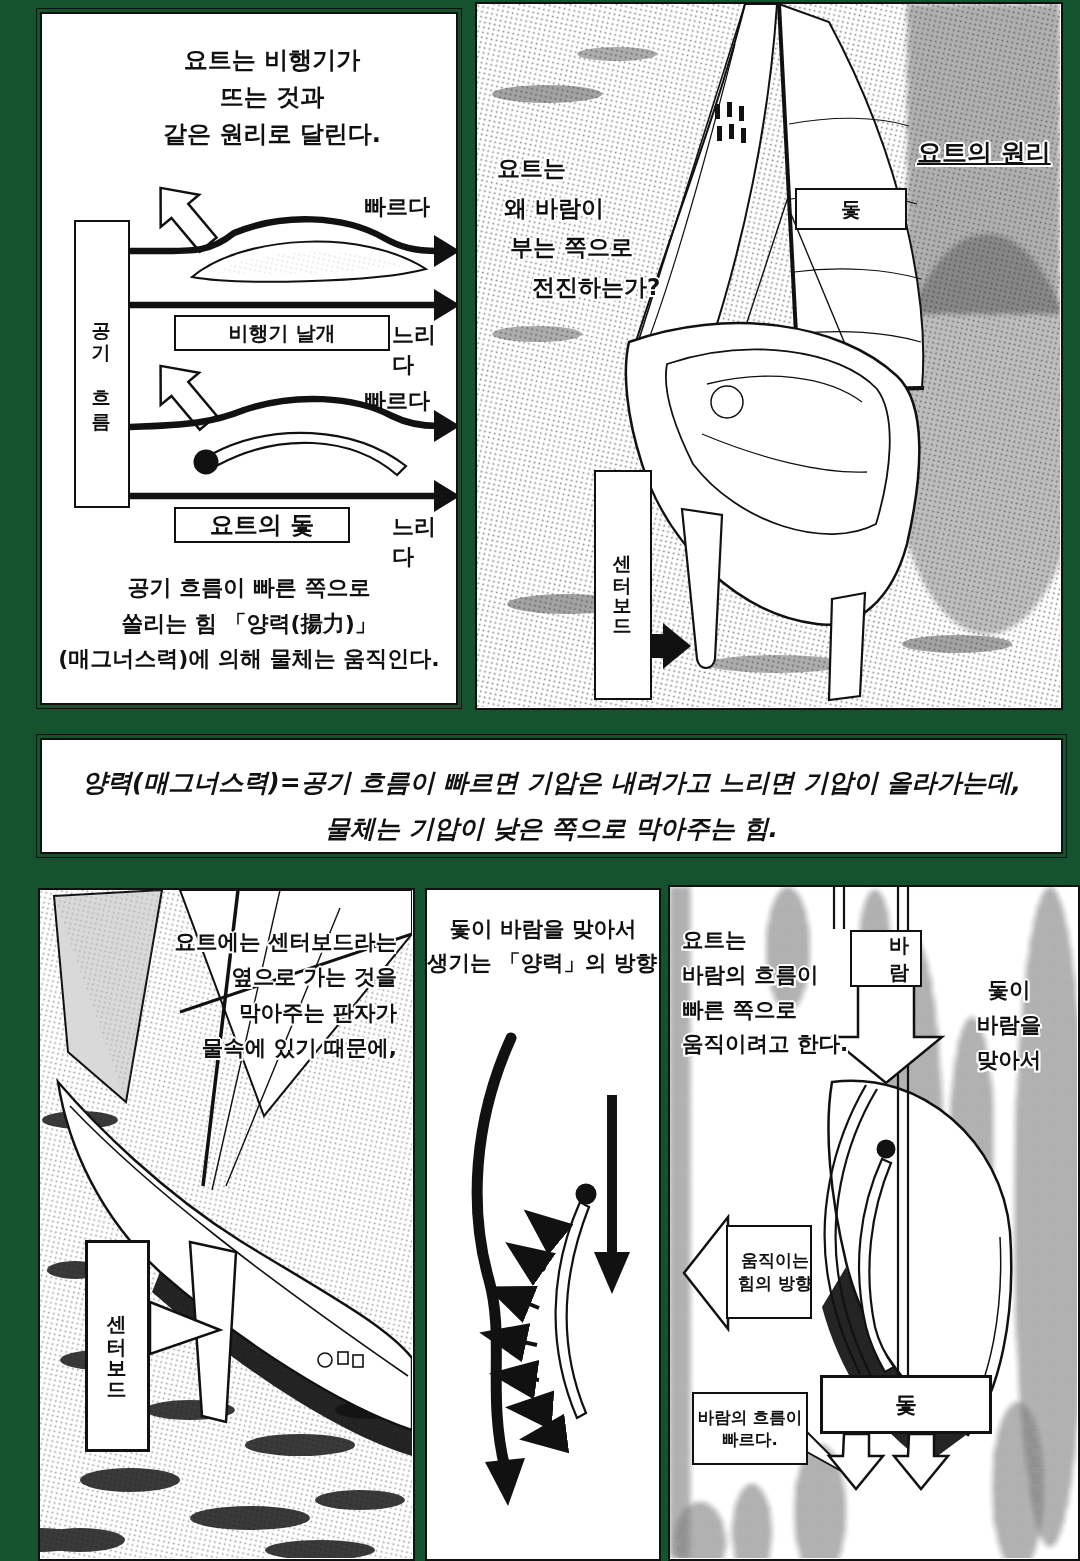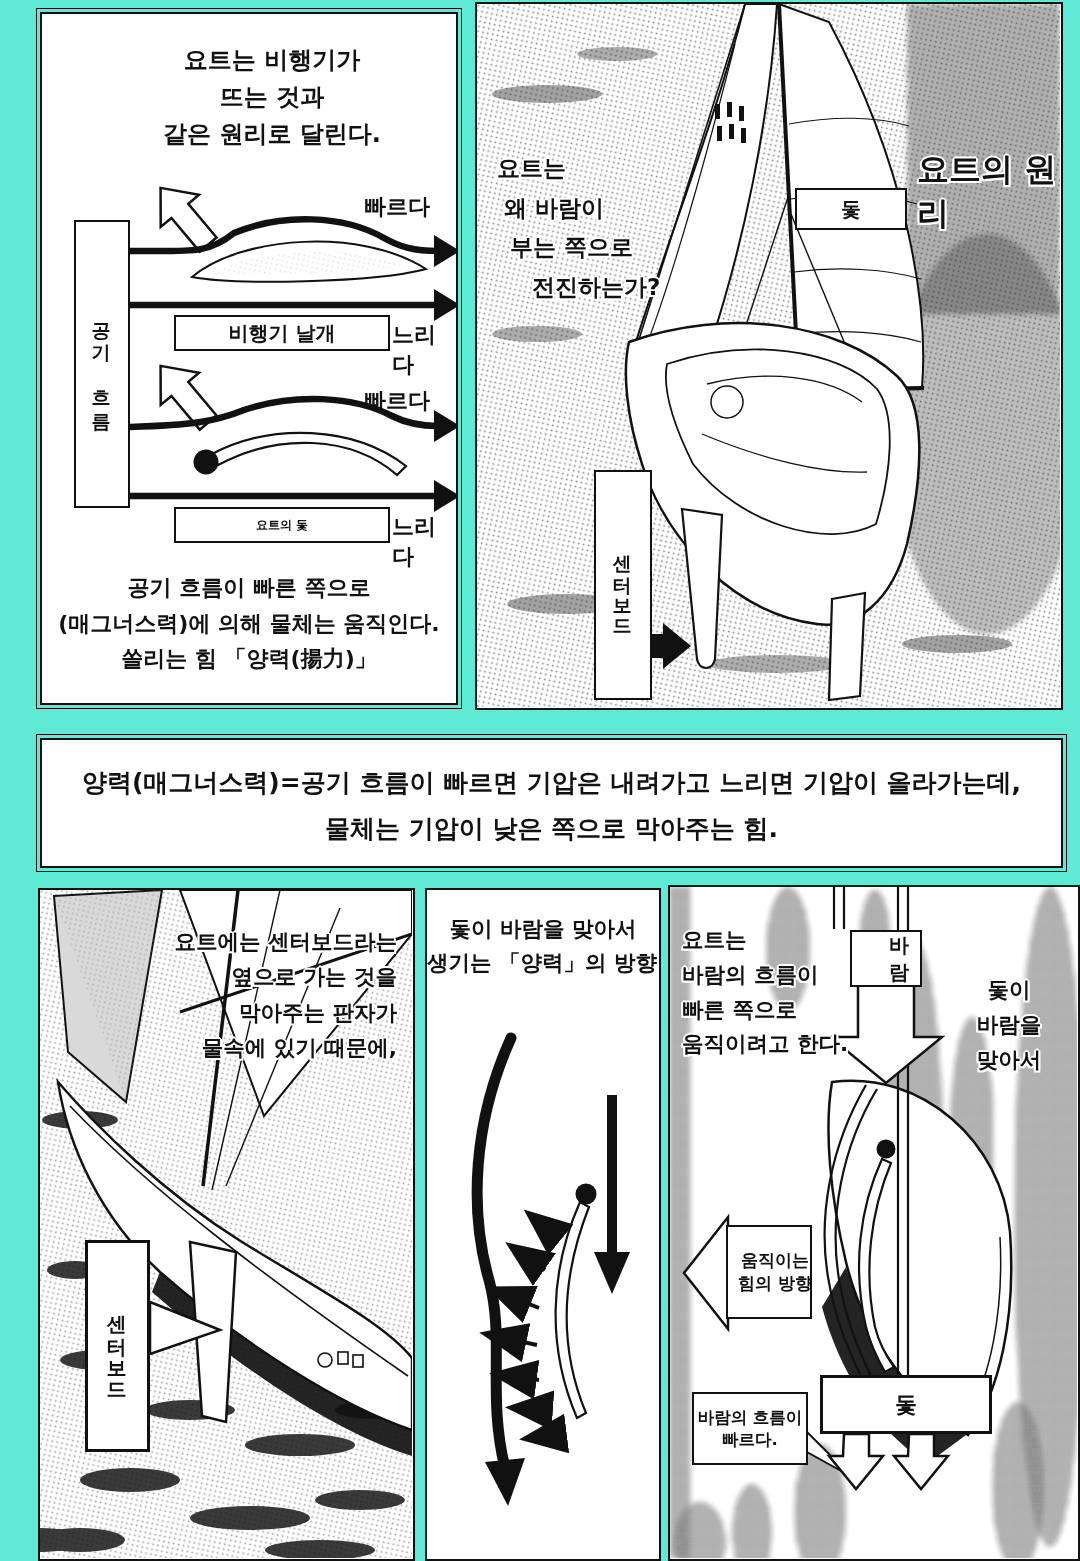--- a/index.html
+++ b/index.html
@@ -1,16 +1,16 @@
 <!DOCTYPE html>
 <html><head>
 <meta charset="utf-8">
 <style>
   html,body{margin:0;padding:0;background:#fff;}
-  #page{position:relative;width:1080px;height:1561px;background:#5eead4;overflow:hidden;
+  #page{position:relative;width:1080px;height:1561px;background:#14532d;overflow:hidden;
         font-family:"DejaVu Sans","Liberation Sans",sans-serif;color:#111;}
   .panel{position:absolute;background:#fff;border:2.5px solid #111;box-sizing:border-box;overflow:hidden;}
   .dbl{outline:1.5px solid #111;outline-offset:3px;}
   .abs{position:absolute;}
   .b{font-weight:800;}
   .halo{text-shadow:-1px -1px 0 #fff,1px -1px 0 #fff,-1px 1px 0 #fff,1px 1px 0 #fff,
         -2px 0 0 #fff,2px 0 0 #fff,0 -2px 0 #fff,0 2px 0 #fff,-2px 2px 0 #fff,2px 2px 0 #fff;}
   .labelbox{position:absolute;background:#fff;border:2.5px solid #111;box-sizing:border-box;
             display:flex;align-items:center;justify-content:center;font-weight:800;}
   .vtext{writing-mode:vertical-rl;text-orientation:upright;letter-spacing:3px;font-weight:800;}
@@ -88,29 +88,29 @@
       <span class="vtext">공기 흐름</span>
     </div>
 
     <div class="abs b" style="left:322px;top:178px;font-size:22px;">빠르다</div>
     <div class="labelbox" style="left:132px;top:301px;width:216px;height:36px;font-size:20px;">
       <span>비행기 날개</span>
     </div>
     <div class="abs b" style="left:350px;top:306px;font-size:22px;">느리다</div>
 
     <div class="abs b" style="left:322px;top:372px;font-size:22px;">빠르다</div>
-    <div class="labelbox" style="left:132px;top:493px;width:216px;height:36px;font-size:12px;text-align:right;">
+    <div class="labelbox" style="left:132px;top:493px;width:176px;height:36px;font-size:24px;text-align:right;">
       <span>요트의 돛</span>
     </div>
     <div class="abs b" style="left:350px;top:498px;font-size:22px;">느리다</div>
 
     <div class="abs lines center b" style="left:8px;top:556px;width:398px;font-size:22px;line-height:1.62;">
       <div>공기 흐름이 빠른 쪽으로</div>
+      <div>쏠리는 힘 「양력(揚力)」</div>
       <div>(매그너스력)에 의해 물체는 움직인다.</div>
-      <div>쏠리는 힘 「양력(揚力)」</div>
     </div>
   </section>
 
   <section class="panel" style="left:475px;top:2px;width:588px;height:708px;">
     <svg width="583" height="703" viewBox="0 0 583 703">
       <rect x="0" y="0" width="583" height="703" fill="#fff"></rect>
       <rect x="0" y="0" width="583" height="703" fill="url(#waterDots)"></rect>
       <rect x="430" y="0" width="153" height="310" fill="url(#darkDots)" opacity="0.85" filter="url(#soft)"></rect>
       <ellipse cx="510" cy="430" rx="95" ry="200" fill="url(#darkDots)" opacity="0.7" filter="url(#soft)"></ellipse>
       <ellipse cx="70" cy="90" rx="55" ry="9" fill="#333" opacity="0.45"></ellipse>
@@ -156,32 +156,32 @@
       <polygon points="152,630 186,630 186,619 214,642 186,665 186,654 152,654" fill="#111"></polygon>
     </svg>
 
     <div class="abs lines b stair halo" style="left:20px;top:145px;font-size:23px;line-height:1.72;">
       <div>요트는</div>
       <div>왜 바람이</div>
       <div>부는 쪽으로</div>
       <div>전진하는가?</div>
     </div>
 
-    <div class="abs b halo" style="left:440px;top:144px;font-size:32px;">요트의 원리</div>
+    <div class="abs b halo" style="left:440px;top:132px;font-size:25px;text-decoration:underline;">요트의 원리</div>
 
     <div class="labelbox" style="left:318px;top:184px;width:112px;height:42px;font-size:20px;">
       <span>돛</span>
     </div>
 
     <div class="labelbox" style="left:117px;top:466px;width:58px;height:230px;font-size:19px;">
       <span class="vtext">센터보드</span>
     </div>
   </section>
 
-  <section class="panel dbl" style="left:40px;top:738px;width:1023px;height:130px;border-width:2px;">
+  <section class="panel dbl" style="left:40px;top:738px;width:1023px;height:116px;border-width:2px;font-style:italic;">
     <div class="abs lines center" style="left:0;top:20px;width:1019px;font-size:25px;line-height:1.85;font-weight:700;">
       <div>양력(매그너스력)=공기 흐름이 빠르면 기압은 내려가고 느리면 기압이 올라가는데,</div>
       <div>물체는 기압이 낮은 쪽으로 막아주는 힘.</div>
     </div>
   </section>
 
   <section class="panel" style="left:38px;top:888px;width:377px;height:673px;padding-left:8px;">
     <svg width="372" height="668" viewBox="0 0 372 668">
       <rect width="372" height="668" fill="#fff"></rect>
       <rect width="372" height="668" fill="url(#waterDots)" opacity="0.8"></rect>

